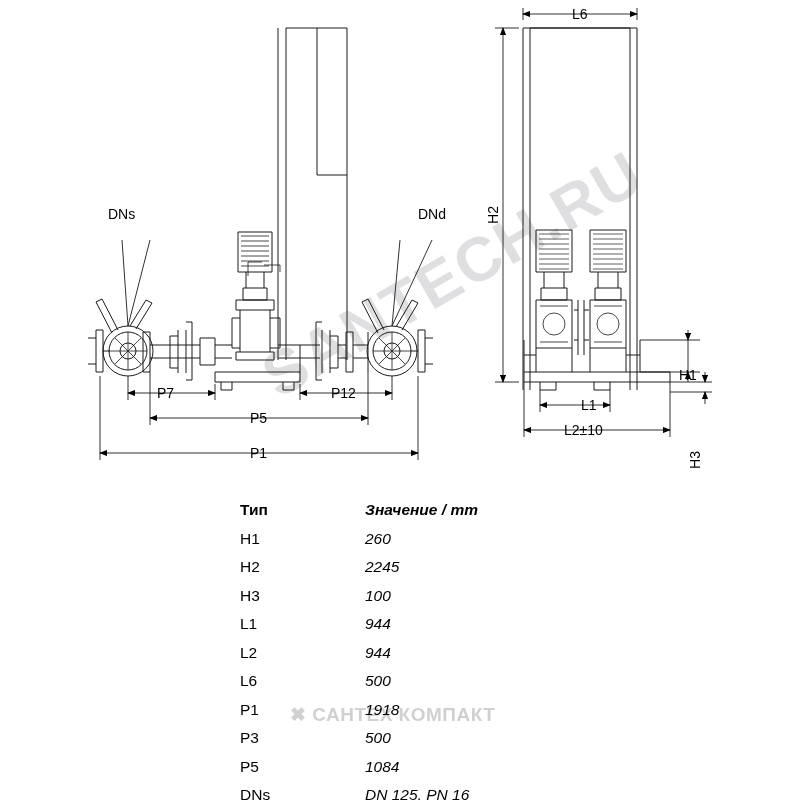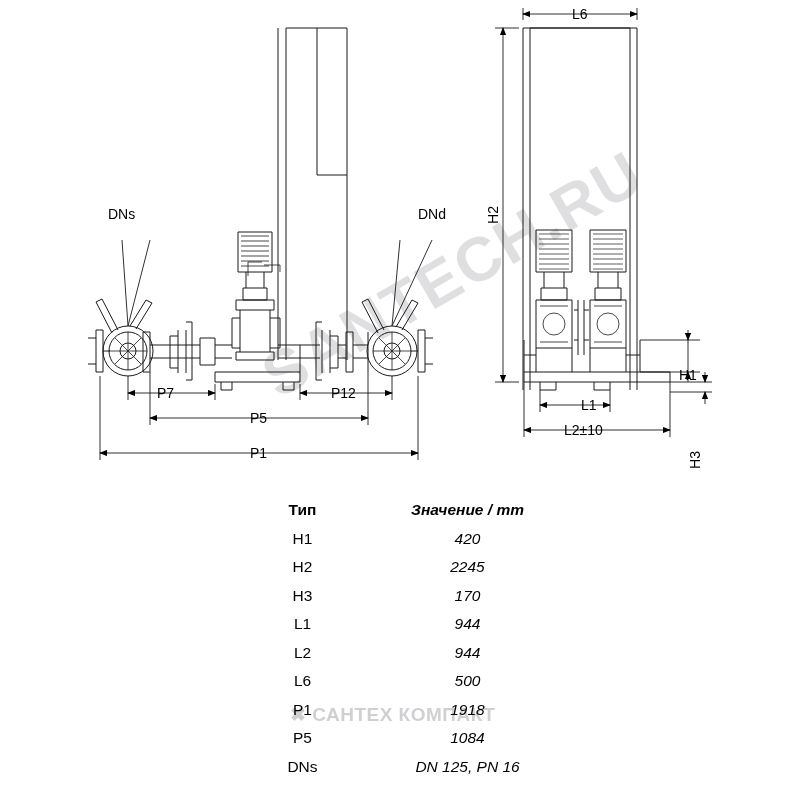--- a/index.html
+++ b/index.html
@@ -64,21 +64,21 @@
   #spec-table table {
     border-collapse: collapse;
     width: 100%;
     font-size: 15.5px;
   }
   #spec-table td, #spec-table th {
     padding: 0;
     height: 28.5px;
     vertical-align: middle;
     font-weight: normal;
-    text-align: center;
+    text-align: left;
   }
   #spec-table th {
     font-weight: bold;
   }
   .col-type {
     width: 125px;
     text-align: center;
   }
   .col-val {
     width: 205px;
@@ -297,45 +297,49 @@
     <table>
       <thead>
         <tr>
           <th class="col-type">Тип</th>
           <th class="col-val">Значение / mm</th>
         </tr>
       </thead>
       <tbody>
         <tr>
           <td class="col-type">H1</td>
-          <td class="col-val">420</td>
+          <td class="col-val">260</td>
         </tr>
         <tr>
           <td class="col-type">H2</td>
           <td class="col-val">2245</td>
         </tr>
         <tr>
           <td class="col-type">H3</td>
-          <td class="col-val">170</td>
+          <td class="col-val">100</td>
         </tr>
         <tr>
           <td class="col-type">L1</td>
           <td class="col-val">944</td>
         </tr>
         <tr>
           <td class="col-type">L2</td>
           <td class="col-val">944</td>
         </tr>
         <tr>
           <td class="col-type">L6</td>
           <td class="col-val">500</td>
         </tr>
         <tr>
           <td class="col-type">P1</td>
           <td class="col-val">1918</td>
+        </tr>
+        <tr>
+          <td class="col-type">P3</td>
+          <td class="col-val">500</td>
         </tr>
         <tr>
           <td class="col-type">P5</td>
           <td class="col-val">1084</td>
         </tr>
         <tr>
           <td class="col-type">DNs</td>
           <td class="col-val">DN 125, PN 16</td>
         </tr>
 

